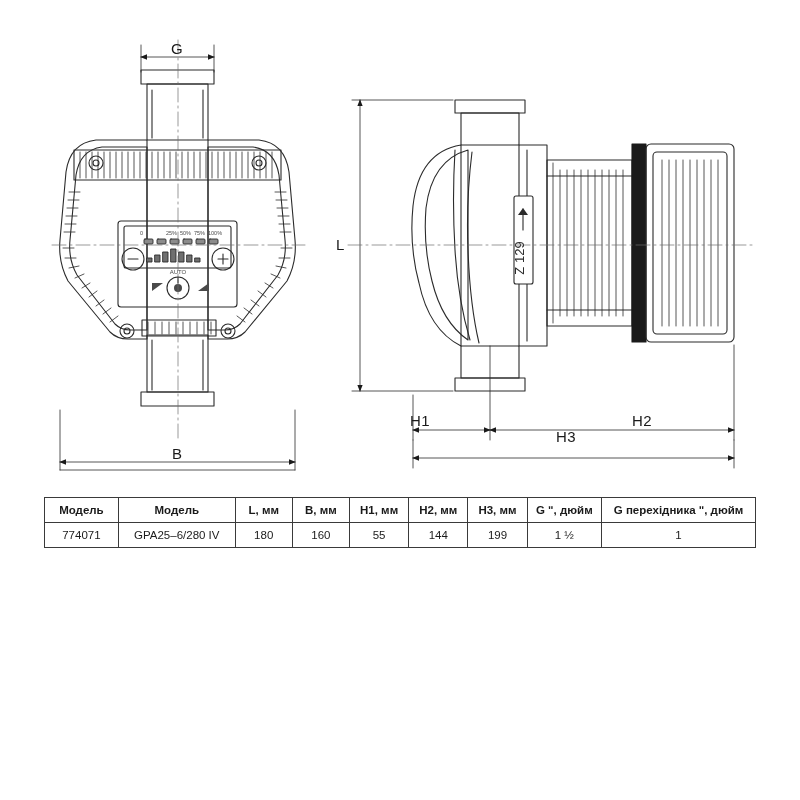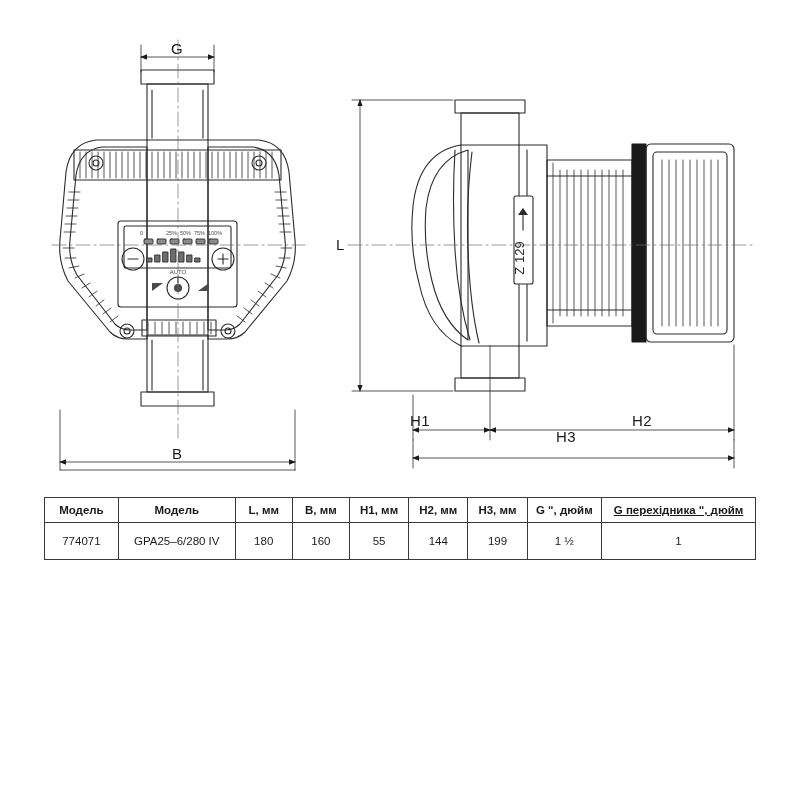--- a/index.html
+++ b/index.html
@@ -49,34 +49,34 @@
     border: 1px solid #3a3a3a;
     font-weight: bold;
     padding: 6px 3px;
     text-align: center;
     background: #ffffff;
     font-size: 11.5px;
     white-space: nowrap;
   }
   table.spec td {
     border: 1px solid #3a3a3a;
-    padding: 12px 3px;
+    padding: 6px 3px;
     text-align: center;
     font-size: 11.5px;
     white-space: nowrap;
   }
   .col-art { width: 76px; }
   .col-model { width: 120px; }
   .col-l { width: 58px; }
   .col-b { width: 58px; }
   .col-h1 { width: 58px; }
   .col-h2 { width: 58px; }
   .col-h3 { width: 58px; margin-left: 15px; }
   .col-g { width: 72px; }
-  .col-ga { width: 154px; text-decoration: underline; }
+  .col-ga { width: 154px; }
 </style>
 </head>
 <body>
 
 <div class="page">
 
   <svg class="drawing" viewBox="0 0 800 480">
     <defs>
       <marker id="arr" markerWidth="9" markerHeight="7" refX="8" refY="3.5" orient="auto">
         <polygon points="0 0, 9 3.5, 0 7" fill="#1a1a1a"></polygon>

